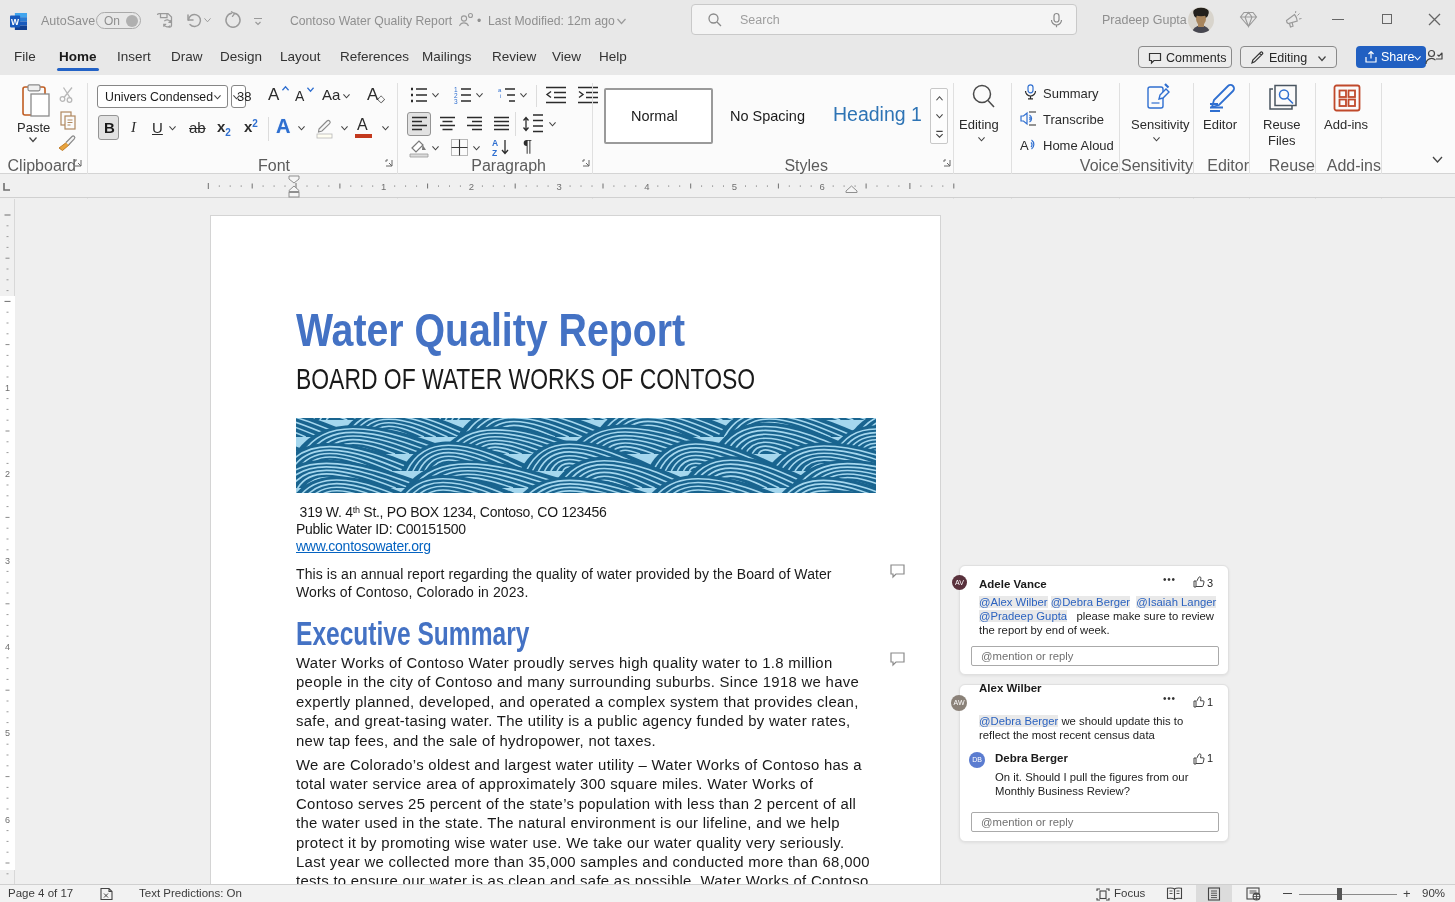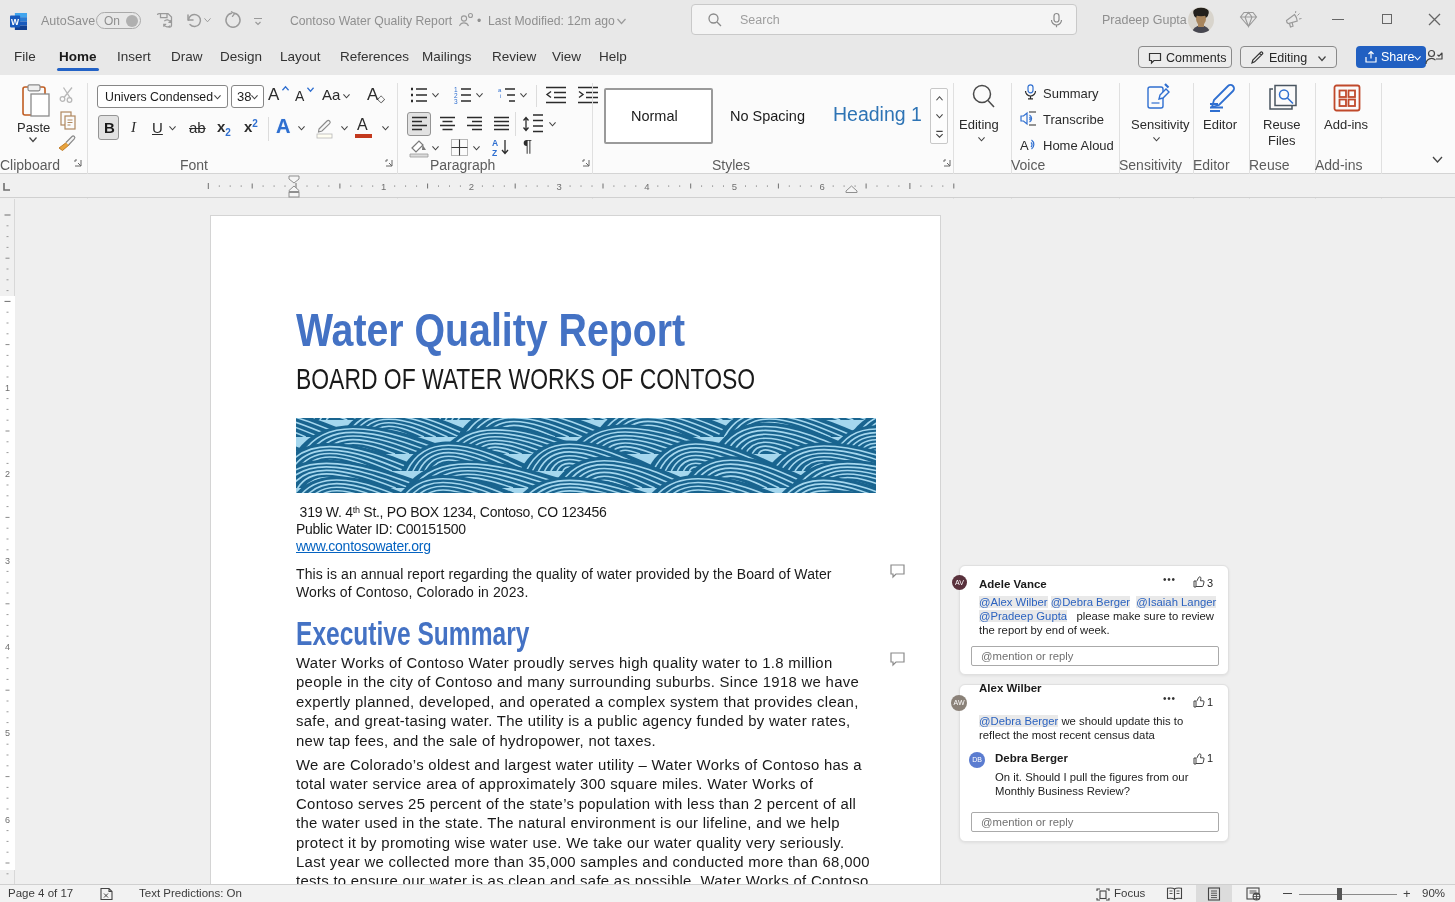--- a/index.html
+++ b/index.html
@@ -8,21 +8,21 @@
 #app { position:absolute; left:0; top:0; width:1455px; height:902px; }
 .abs { position:absolute; }
 
 #titlebar { position:absolute; left:0; top:0; width:1455px; height:40px; background:#e8e8e8; }
 #tabrow { position:absolute; left:0; top:40px; width:1455px; height:35px; background:#e8e8e8; }
 .tab { position:absolute; top:0; height:35px; line-height:33px; font-size:13.5px; color:#333; }
 .tab.active { font-weight:bold; color:#1a1a1a; }
 .tab.active::after { content:""; position:absolute; left:-2px; right:-2px; bottom:4px; height:3px; background:#2262c6; border-radius:2px; }
 #ribbon { position:absolute; left:0; top:75px; width:1455px; height:99px; background:#fbfbfb; border-bottom:1px solid #d4d4d4; }
 .gsep { position:absolute; top:8px; height:152px; width:1px; background:#e0e0e0; }
-.glabel { position:absolute; font-size:14px; color:#5c5c5c; text-align:left; top:82px; }
+.glabel { position:absolute; font-size:16px; color:#5c5c5c; text-align:right; top:82px; }
 .launcher { position:absolute; top:83px; width:10px; height:10px; }
 #ruler { position:absolute; left:0; top:174px; width:1455px; height:24px; background:#f0f0f0; border-bottom:1px solid #d0d0d0; }
 #canvas { position:absolute; left:0; top:199px; width:1455px; height:685px; background:#efefef; overflow:hidden; }
 #vruler { position:absolute; left:0; top:0; width:15px; height:685px; background:#f0f0f0; border-right:1px solid #d8d8d8; }
 #page { position:absolute; left:210px; top:16px; width:731px; height:1000px; background:#fff; border:1px solid #d4d4d4; }
 #statusbar { position:absolute; left:0; top:884px; width:1455px; height:18px; background:#f2f2f2; border-top:1px solid #d0d0d0; font-size:12px; color:#3b3b3b; }
 .nw { white-space:nowrap; }
 .m { color:#2c63c0; background:#e9e9e9; }
 </style>
 </head>
@@ -206,21 +206,21 @@
         <path d="M2 2 v2 M2 2 h2"></path>
       </svg>
     <div class="gsep" style="left:87px;"></div>
 
     <div class="abs" style="left:97px;top:10px;width:131px;height:23px;background:#fff;border:1px solid #868686;border-radius:3px;">
       <div class="abs nw" style="left:7px;top:4px;font-size:12.3px;color:#1a1a1a;">Univers Condensed</div>
       <svg class="abs" style="right:5px;top:8px" width="9" height="7" viewBox="0 0 10 8" fill="none" stroke="#444" stroke-width="1.2">
           <path d="M1.5 1.5 L5 5.5 L8.5 1.5"></path>
         </svg>
     </div>
-    <div class="abs" style="left:231px;top:10px;width:33px;height:23px;background:#fff;border:1px solid #868686;border-radius:3px;">
+    <div class="abs" style="left:231px;top:10px;width:15px;height:23px;background:#fff;border:1px solid #868686;border-radius:3px;">
       <div class="abs nw" style="left:5px;top:3px;font-size:13px;color:#1a1a1a;">38</div>
       <svg class="abs" style="right:4px;top:8px" width="9" height="7" viewBox="0 0 10 8" fill="none" stroke="#444" stroke-width="1.2">
           <path d="M1.5 1.5 L5 5.5 L8.5 1.5"></path>
         </svg>
     </div>
     <div class="abs nw" style="left:268px;top:10px;font-size:17px;color:#2b2b2b;">A</div>
       <svg class="abs" style="left:281px;top:10px" width="9" height="7" viewBox="0 0 10 8" fill="none" stroke="#2f6fd0" stroke-width="1.4">
         <path d="M1.5 6 L5 2 L8.5 6"></path>
       </svg>
     <div class="abs nw" style="left:295px;top:13px;font-size:14px;color:#2b2b2b;">A</div>

